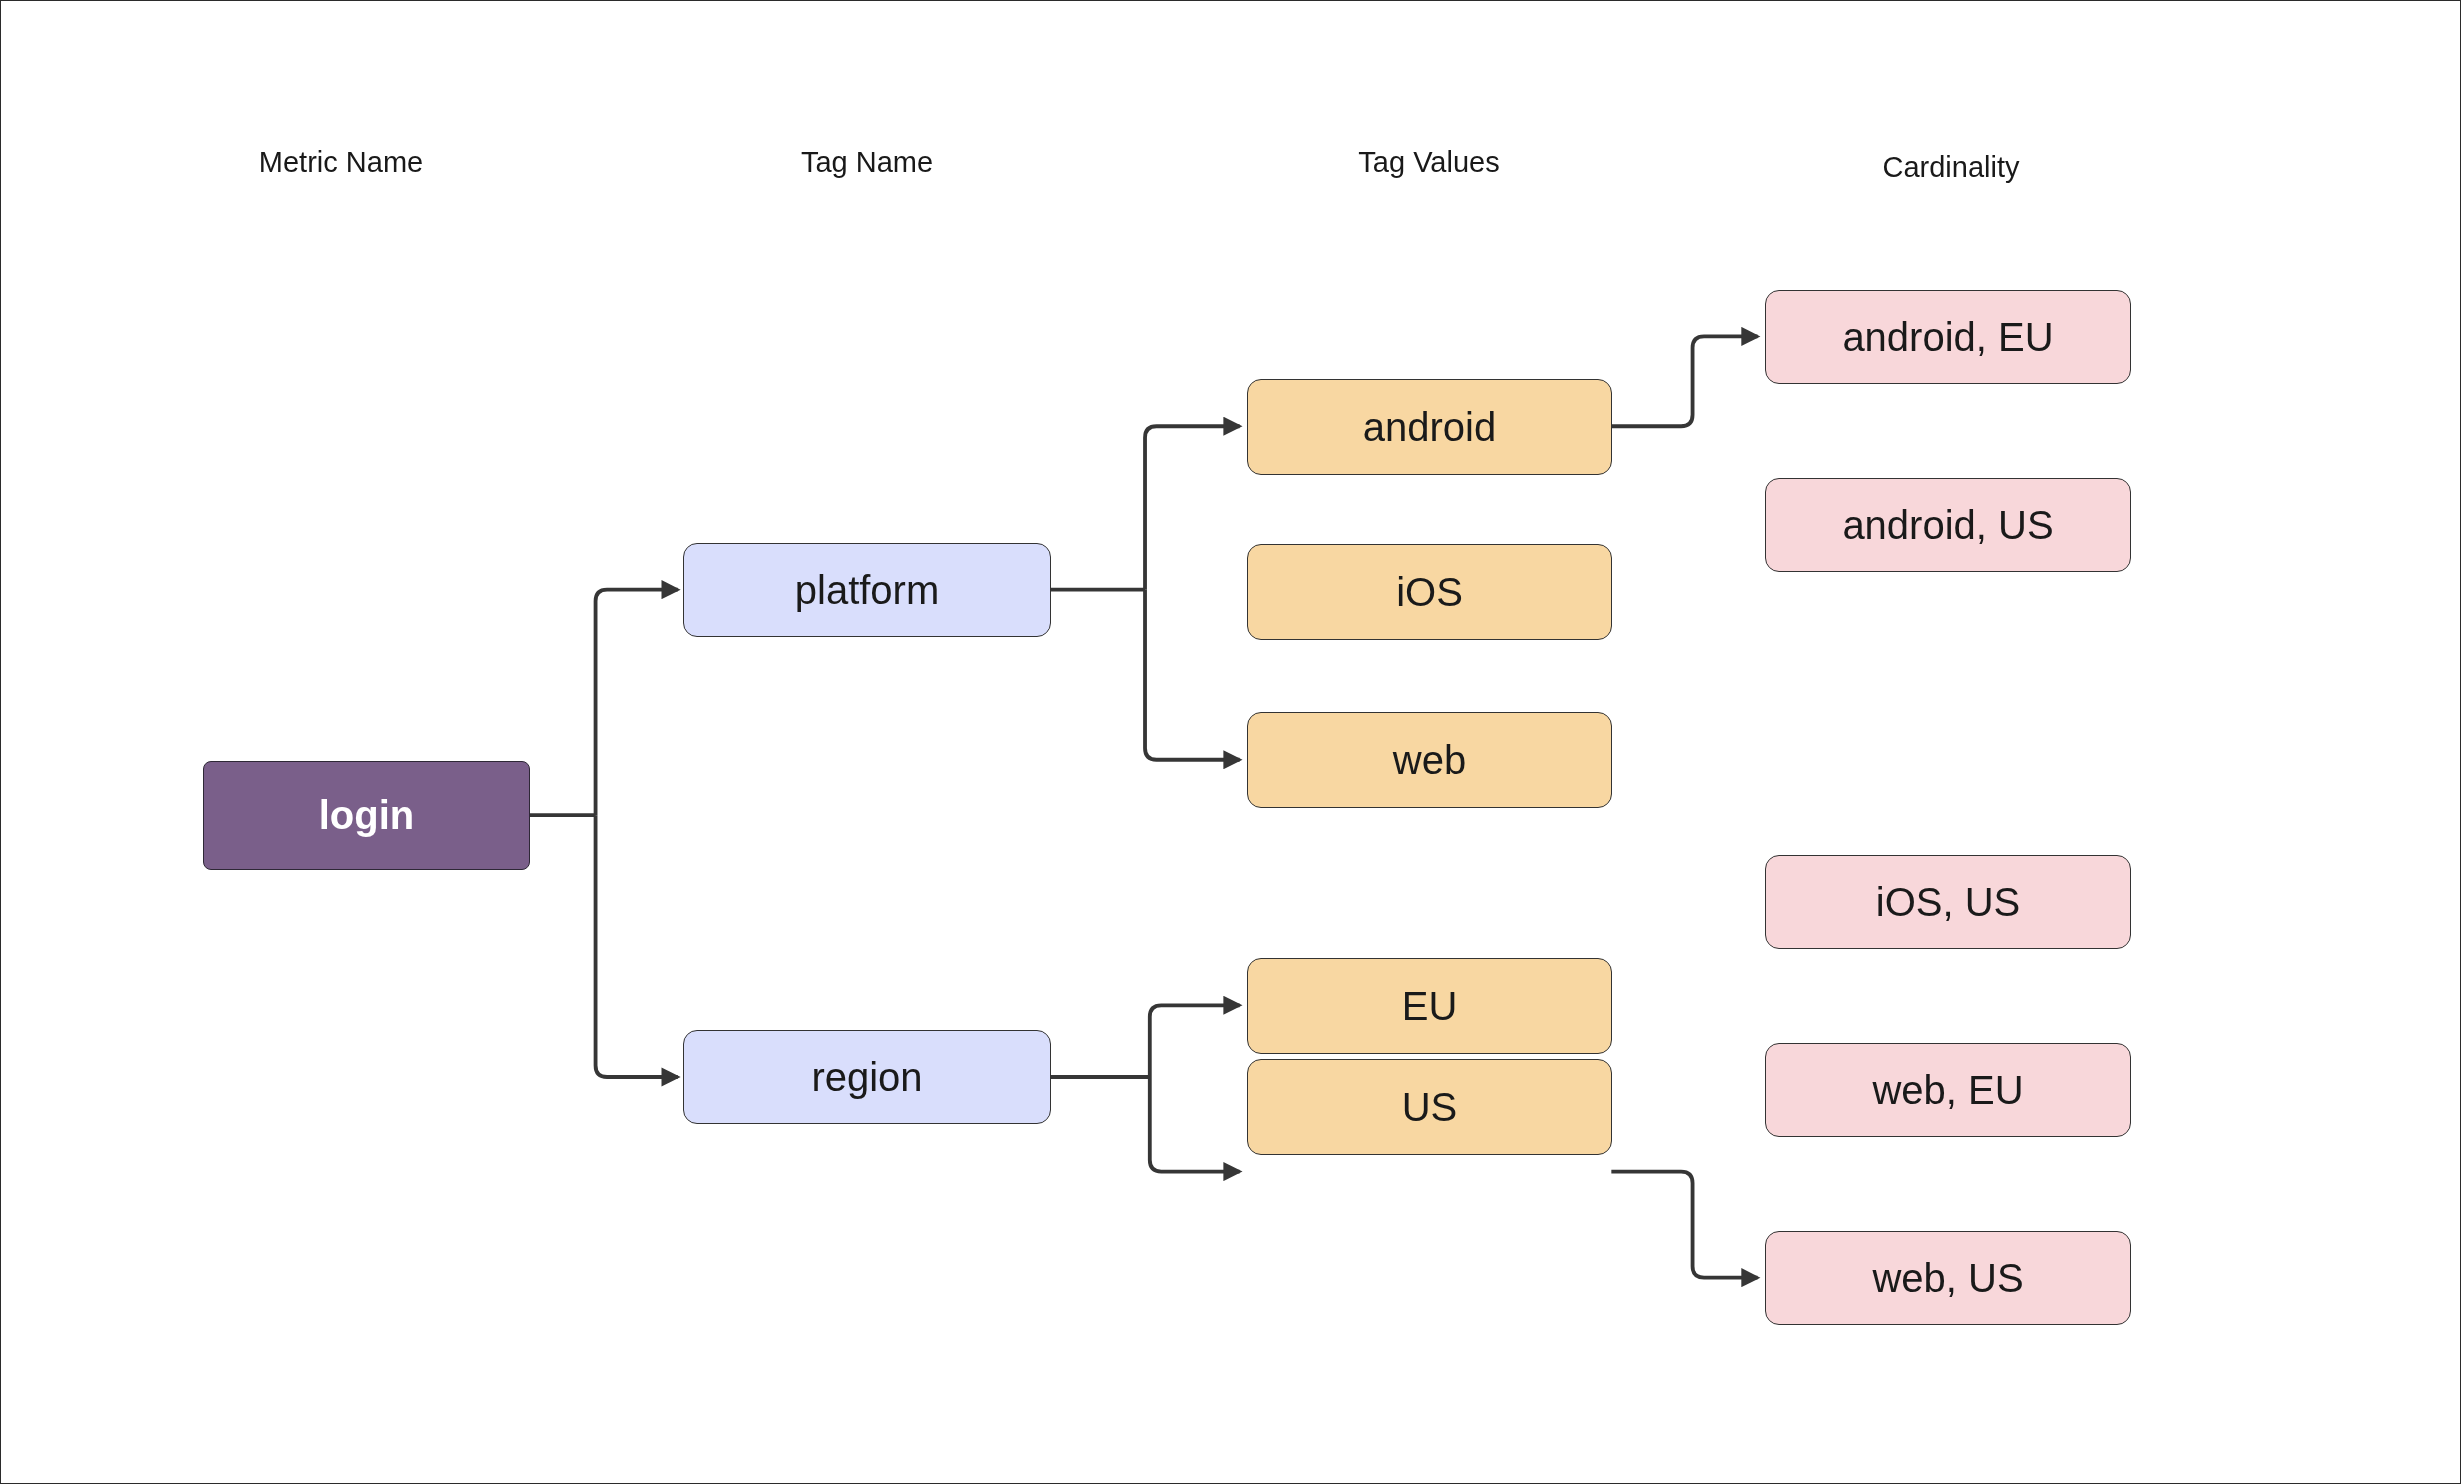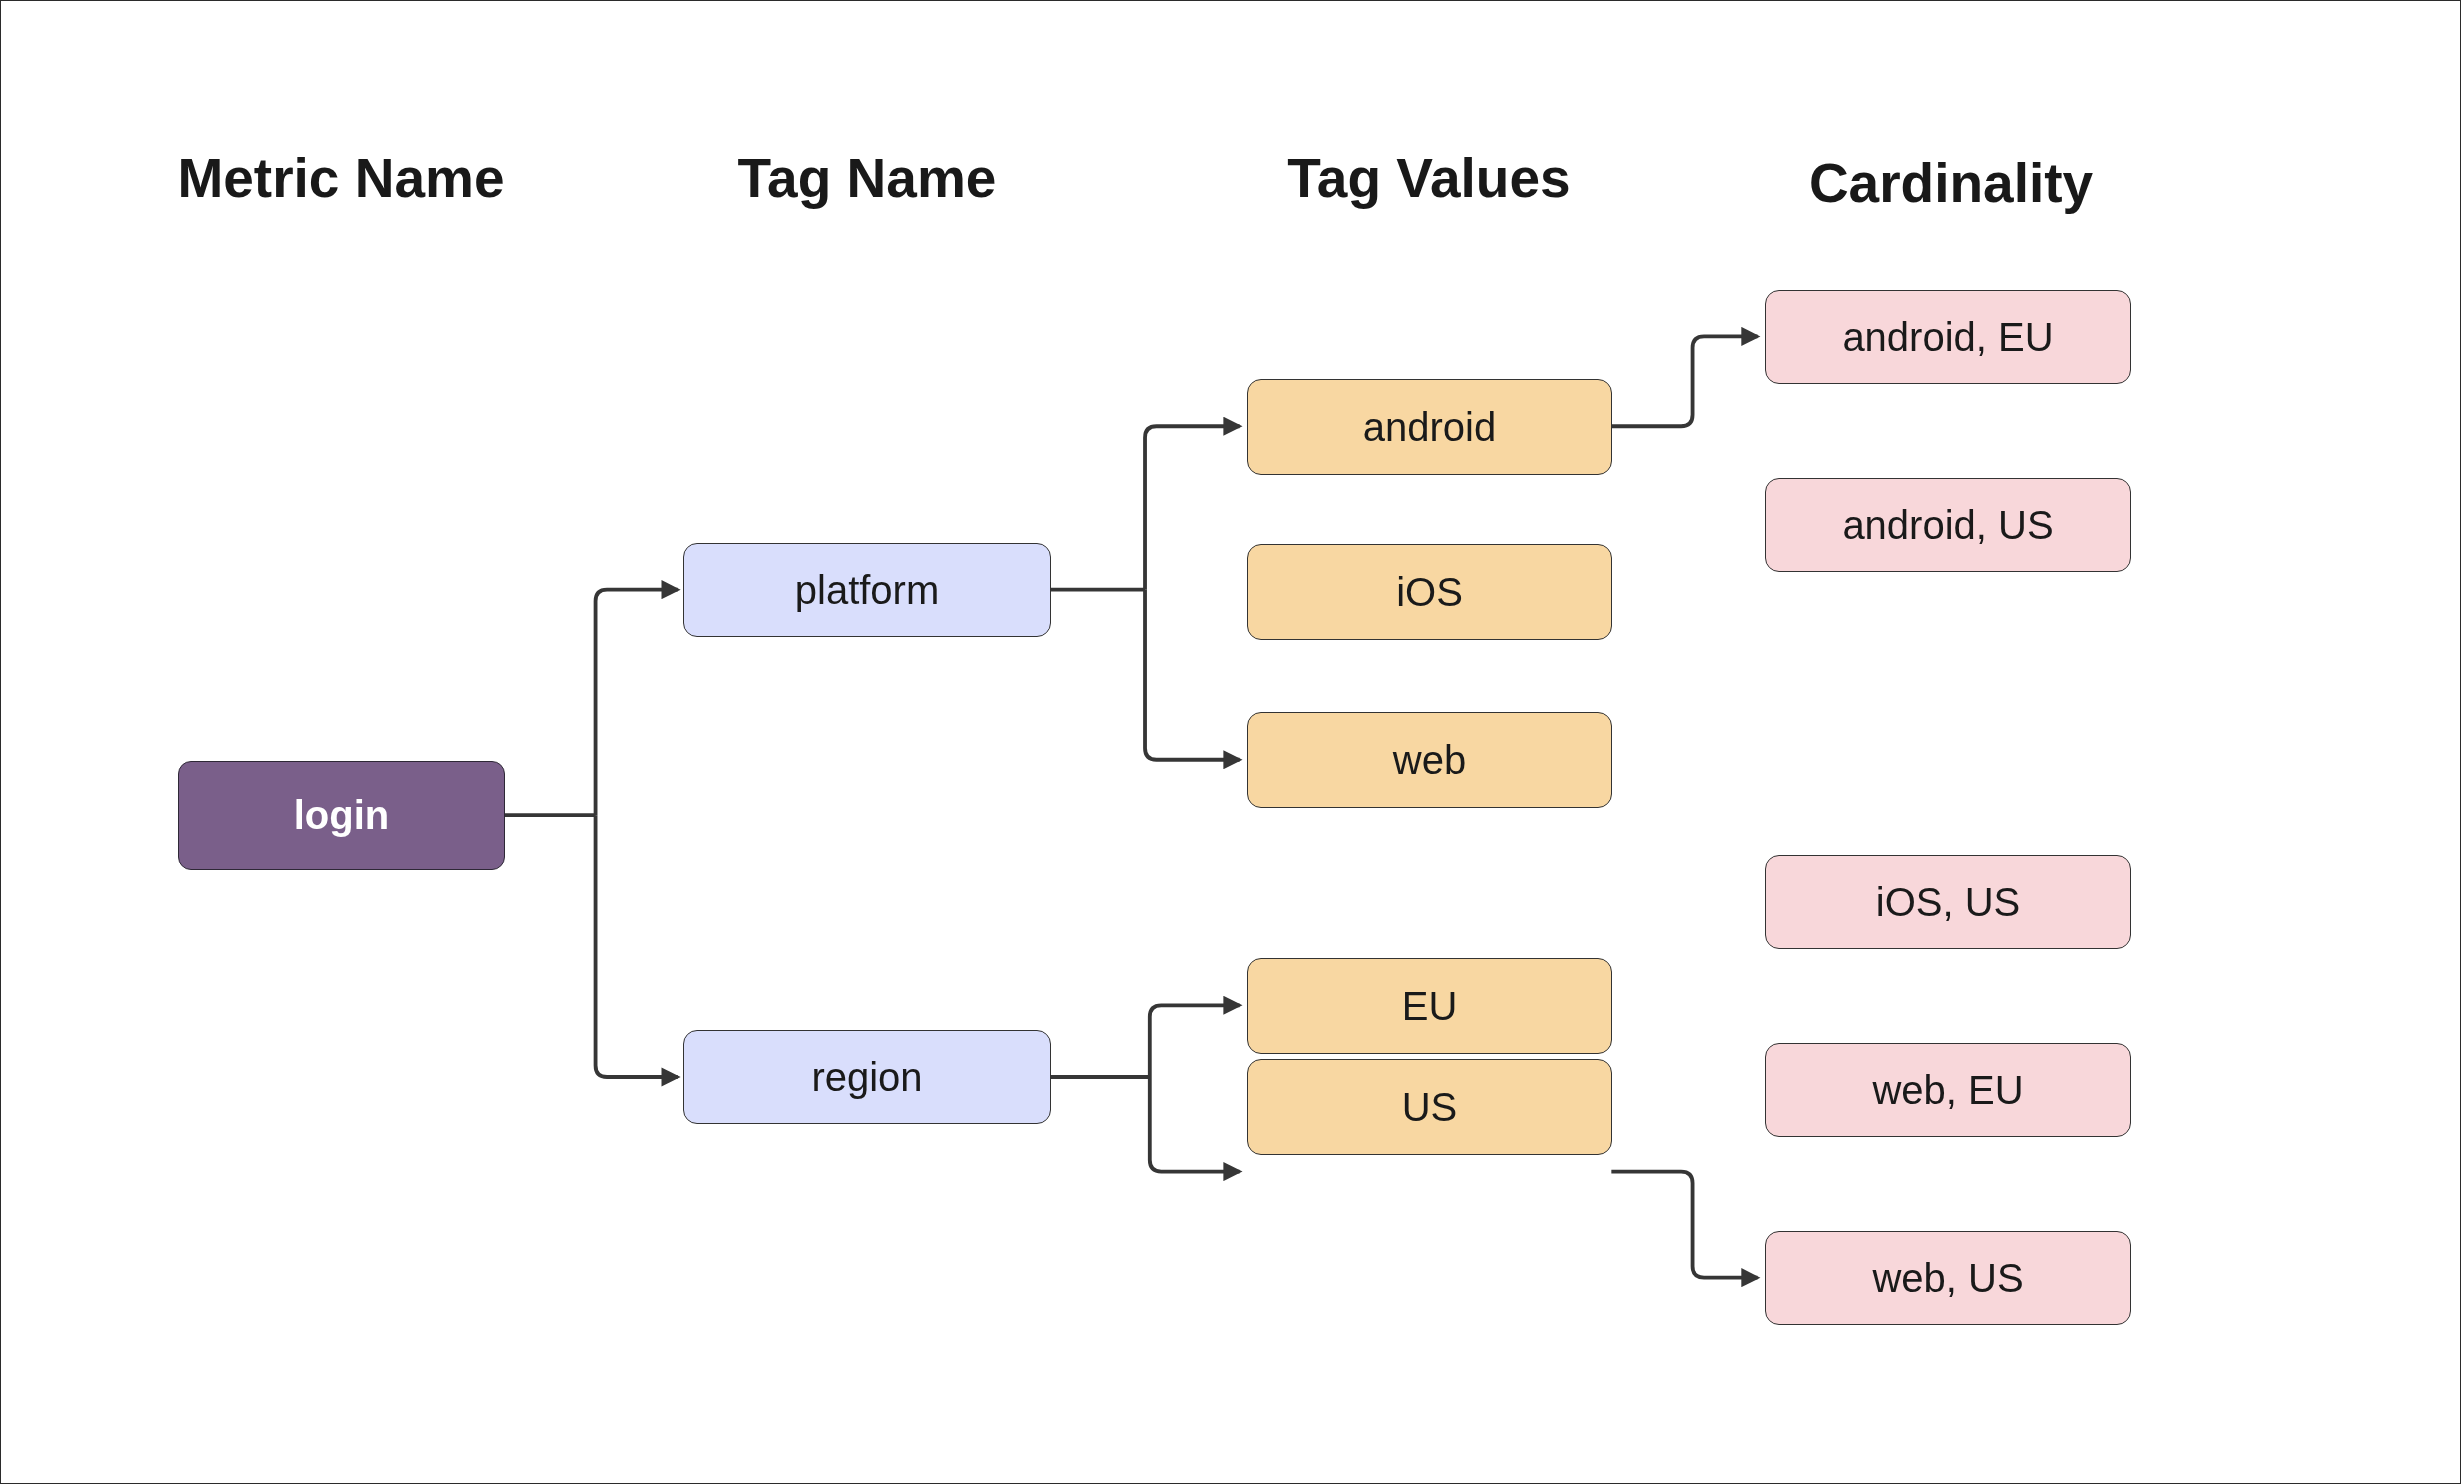--- a/index.html
+++ b/index.html
@@ -12,31 +12,31 @@
   .canvas{
     position:relative; width:2461px; height:1484px; box-sizing:border-box;
     background:var(--canvas-bg); border:1.9px solid var(--frame-border);
     font-family:"Liberation Sans","DejaVu Sans",sans-serif; overflow:hidden;
   }
   svg.edges{position:absolute; left:0; top:0; width:2461px; height:1484px; z-index:1;}
   svg.edges path{stroke:var(--connector); stroke-width:4; fill:none;}
   svg.edges marker path{fill:var(--connector); stroke:none;}
   .hdr{
     position:absolute; transform:translateX(-50%); white-space:nowrap;
-    font-size:55px; font-weight:bold; color:var(--header-text); z-index:2;
+    font-size:29px; font-weight:normal; color:var(--header-text); z-index:2;
   }
   .node{
     position:absolute; z-index:3; box-sizing:border-box;
     display:flex; align-items:center; justify-content:center;
     border:1.9px solid var(--node-border); border-radius:14px;
     font-size:40px; color:var(--label-text); white-space:nowrap;
   }
   .node.metric{
     background:var(--metric-fill); border-color:var(--metric-border);
-    color:var(--metric-text); font-weight:bold; border-radius:13px;
+    color:var(--metric-text); font-weight:bold; border-radius:8px;margin-left:25px;
   }
   .node.tagname{background:var(--tag-name-fill);}
   .node.tagvalue{background:var(--tag-value-fill);}
   .node.cardinality{background:var(--cardinality-fill);}
 </style>
 </head>
 <body>
 
 <div class="canvas">
 

